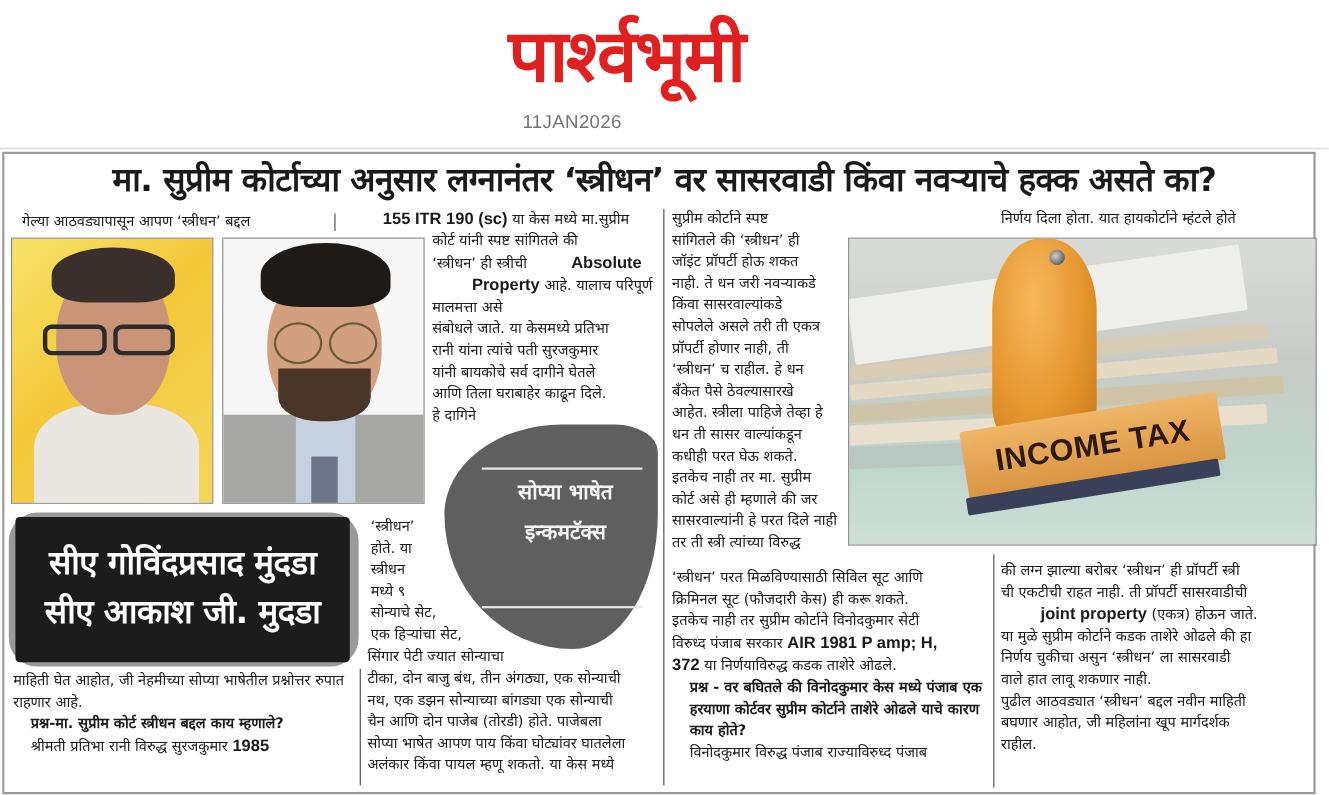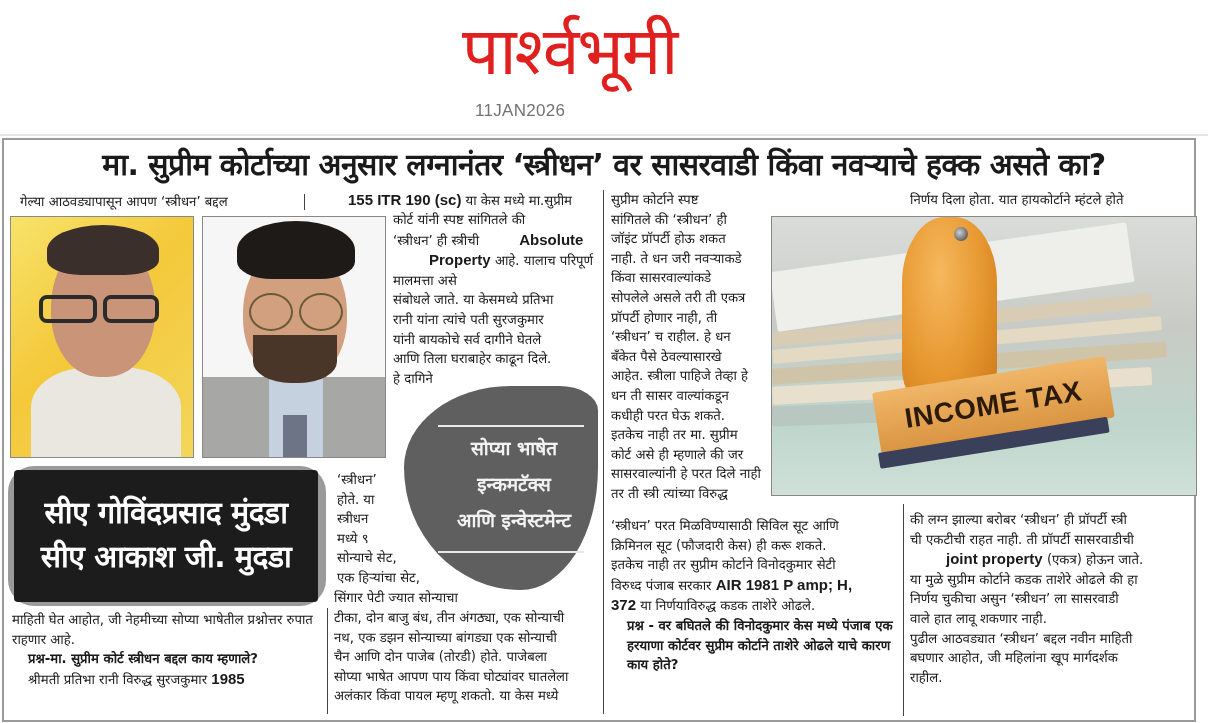--- a/index.html
+++ b/index.html
@@ -1,20 +1,20 @@
 <!DOCTYPE html>
 <html><head>
 <meta charset="utf-8">
 <style>
   * { box-sizing: border-box; margin: 0; padding: 0; }
   html, body { width: 1208px; height: 723px; background: #ffffff; overflow: hidden; }
   body { position: relative; font-family: "DejaVu Sans", sans-serif; color: #1a1a1a; }
 
   .masthead { position: absolute; left: 462px; top: 12px; width: 290px; height: 80px;
-    color: #e0201f; font-family: "DejaVu Sans", sans-serif; font-weight: normal;
+    color: #e0201f; font-family: "DejaVu Sans", sans-serif; font-weight: bold;
     font-size: 66px; line-height: 80px; letter-spacing: -2px; text-align: left; }
   .dateline { position: absolute; left: 475px; top: 101px; font-family: "Liberation Sans", sans-serif;
     font-size: 17px; color: #737373; letter-spacing: 0.3px; }
 
   .frame { position: absolute; left: 2px; top: 138px; width: 1194px; height: 584px;
     border: 2px solid #9a9a9a; }
   .frame-top-shadow { position: absolute; left: 0; top: 134px; width: 1208px; height: 2px; background: #e5e5e5; }
 
   .headline { position: absolute; left: 14px; top: 142px; width: 1180px; height: 46px;
     font-family: "DejaVu Sans", sans-serif; font-weight: bold; font-size: 30px; line-height: 46px;
@@ -123,21 +123,20 @@
   <p>यांनी बायकोचे सर्व दागीने घेतले</p>
   <p>आणि तिला घराबाहेर काढून दिले.</p>
   <p>हे दागिने</p>
 </div>
 
 <div class="blob"></div>
 <div class="blob-rule" style="left:438px; top:425px; width:146px;"></div>
 <div class="blob-text">
   <div>सोप्या भाषेत</div>
   <div>इन्कमटॅक्स</div>
-  <div>आणि इन्वेस्टमेन्ट</div>
 </div>
 <div class="blob-rule" style="left:438px; top:551px; width:146px;"></div>
 
 <div class="namebox"></div>
 <div class="namebox-inner">
   <div>सीए गोविंदप्रसाद मुंदडा</div>
   <div>सीए आकाश जी. मुदडा</div>
 </div>
 
 <div class="txt" style="left:337px; top:470px; width:100px;">
@@ -182,20 +181,21 @@
   <p>सासरवाल्यांनी हे परत दिले नाही</p>
   <p>तर ती स्त्री त्यांच्या विरुद्ध</p>
 </div>
 <div class="txt" style="left:611px; top:516px; width:292px;">
   <p>‘स्त्रीधन’ परत मिळविण्यासाठी सिविल सूट आणि</p>
   <p>क्रिमिनल सूट (फौजदारी केस) ही करू शकते.</p>
   <p>इतकेच नाही तर सुप्रीम कोर्टाने विनोदकुमार सेटी</p>
   <p><span>विरुध्द पंजाब सरकार</span> <b>AIR 1981 P amp; H,</b></p>
   <p><b>372</b> <span>या निर्णयाविरुद्ध कडक ताशेरे ओढले.</span></p>
   <p class="ind boldq">प्रश्न - वर बघितले की विनोदकुमार केस मध्ये पंजाब एक हरयाणा कोर्टवर सुप्रीम कोर्टाने ताशेरे ओढले याचे कारण काय होते?</p>
+  <p class="ind">विनोदकुमार विरुद्ध पंजाब राज्याविरुध्द पंजाब</p>
 </div>
 
 <div class="txt" style="left:910px; top:190px; width:280px;">निर्णय दिला होता. यात हायकोर्टाने म्हंटले होते</div>
 
 <div class="taxphoto">
   <div class="paper" style="top:30px; width:360px; background:#eeeeea; height:60px; transform:rotate(-8deg);"></div>
   <div class="paper" style="top:96px; width:380px; background:#d8cdb4; height:14px; transform:rotate(-6deg);"></div>
   <div class="paper" style="top:116px; width:390px; background:#e4dac4; height:14px; transform:rotate(-5deg);"></div>
   <div class="paper" style="top:138px; width:395px; background:#cfc3a8; height:16px; transform:rotate(-4deg);"></div>
   <div class="paper" style="top:160px; width:380px; background:#e8e0cc; height:18px; transform:rotate(-3deg);"></div>

